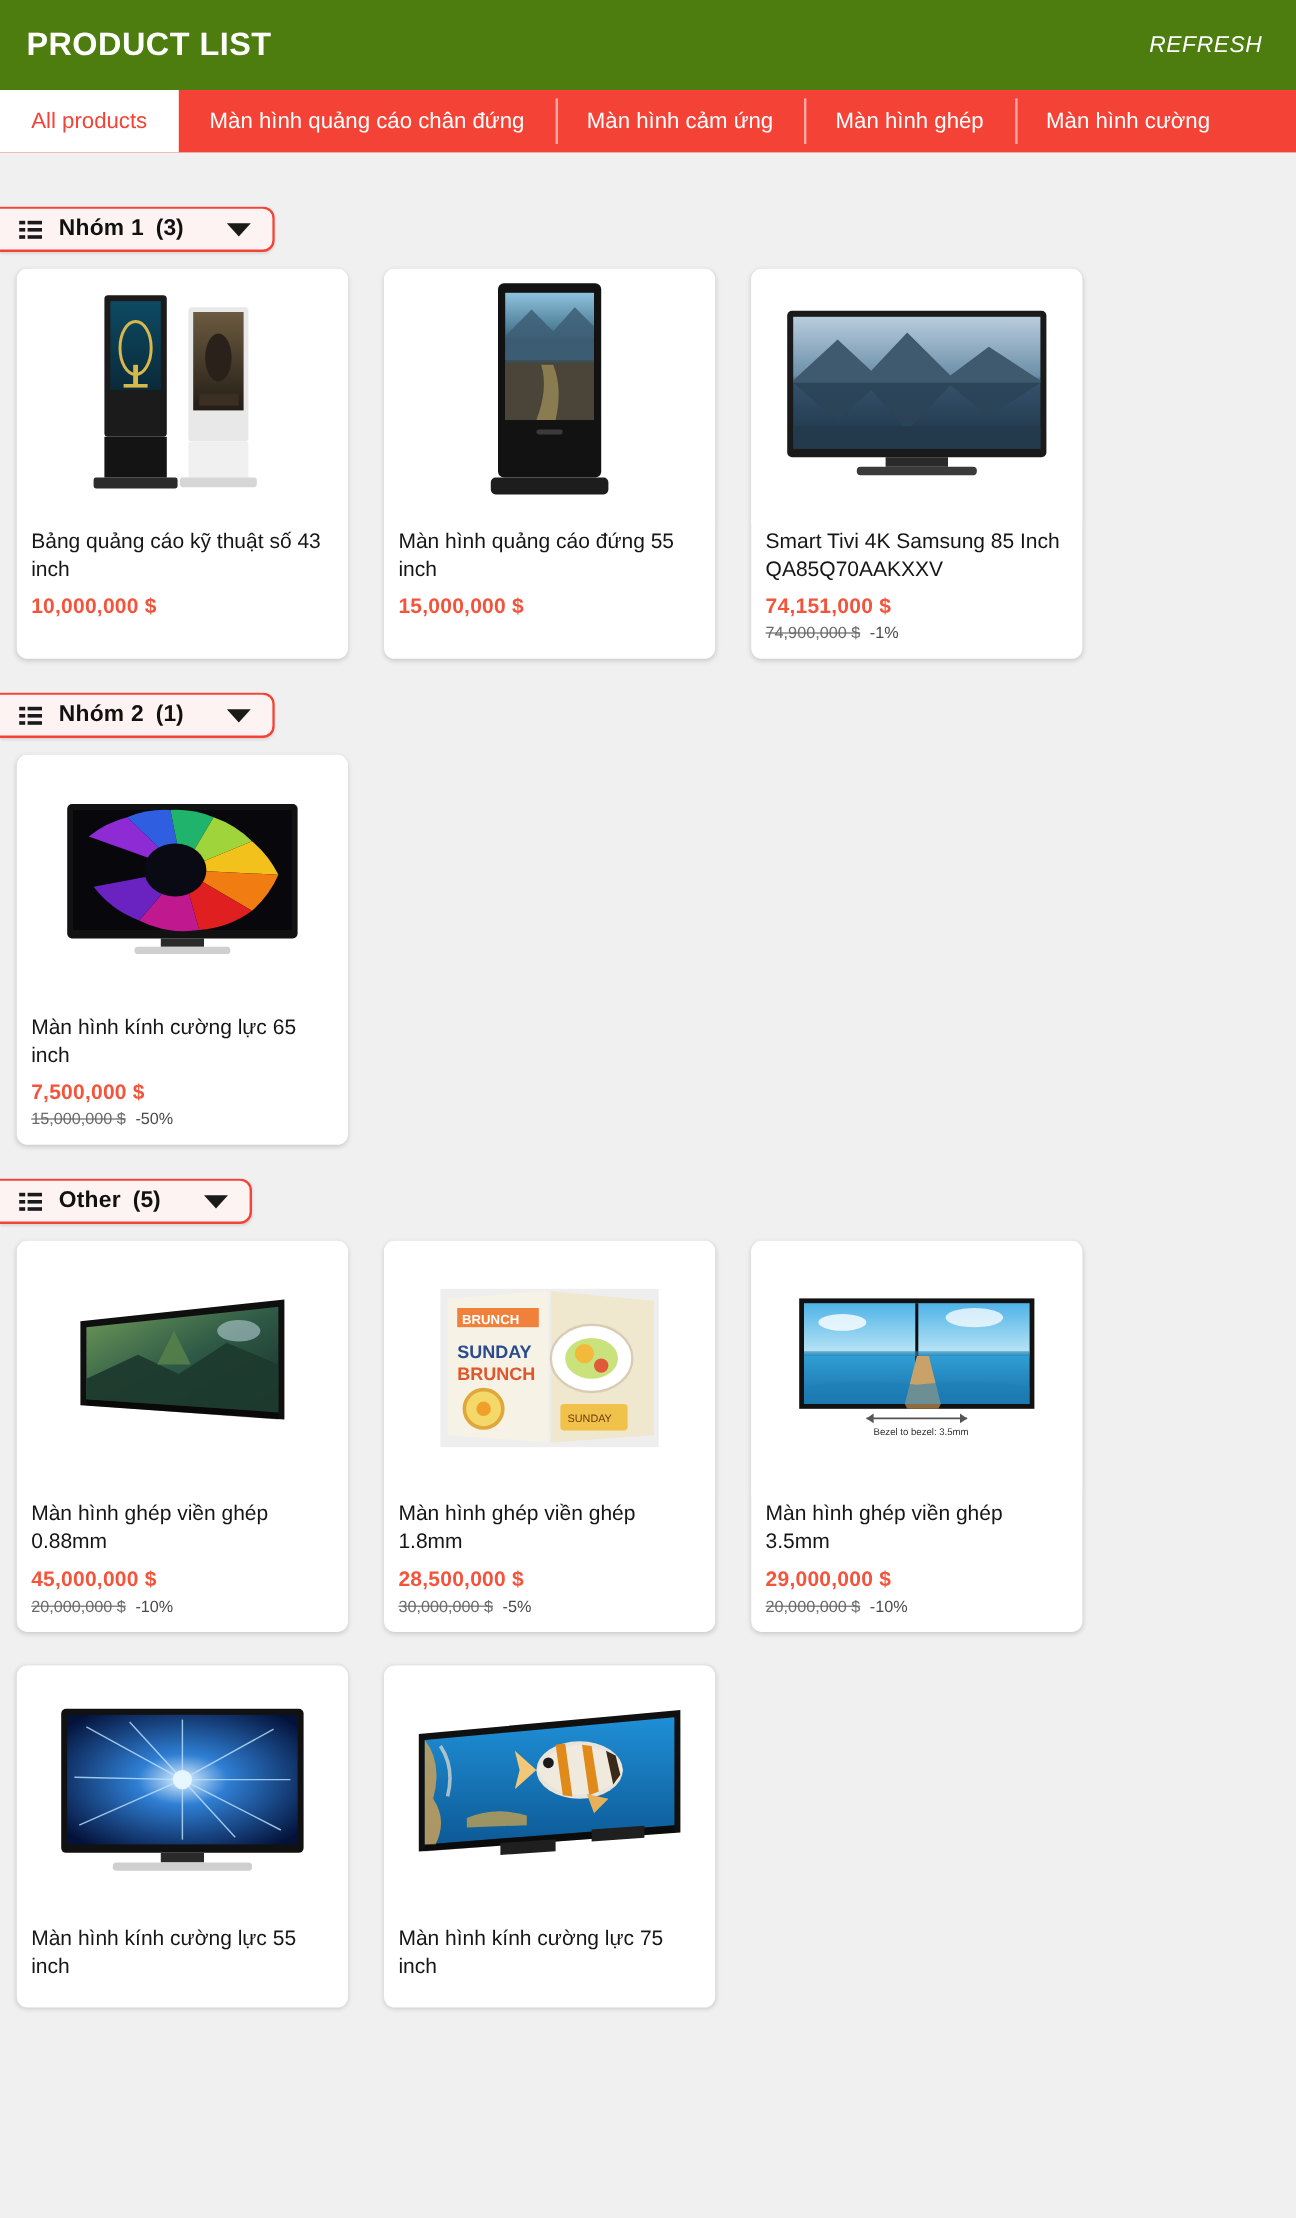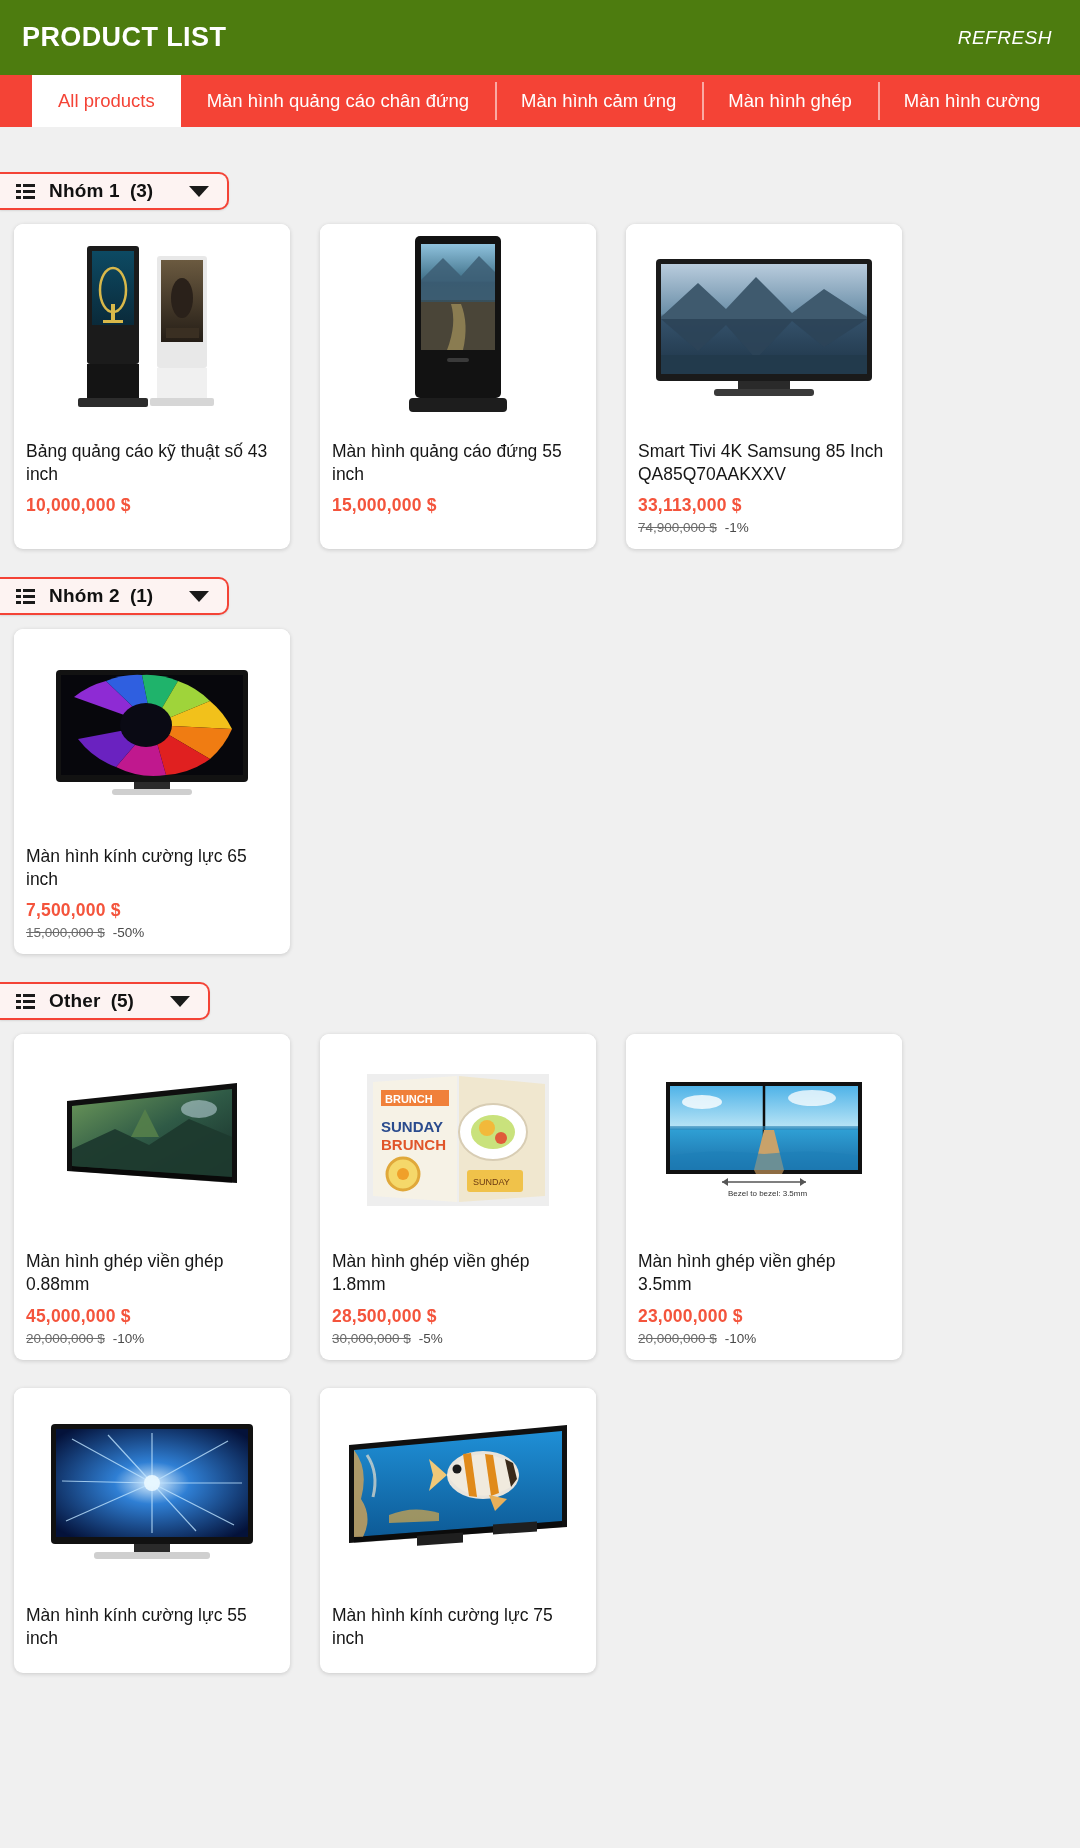--- a/index.html
+++ b/index.html
@@ -36,21 +36,20 @@
   }
 
   
   .tabbar {
     height: 52px;
     background: #f44336;
     display: flex;
     align-items: stretch;
     overflow: hidden;
     white-space: nowrap;
-    padding-left: 32px;
   }
   .tab {
     display: flex;
     align-items: center;
     justify-content: center;
     color: #ffffff;
     font-size: 18.5px;
     padding: 0 26px;
     position: relative;
     flex: 0 0 auto;
@@ -304,21 +303,21 @@
 <rect x="9" y="9" width="206" height="110" fill="url(#ml1)"></rect>
 <path d="M9 62 L46 28 L74 54 L104 22 L140 58 L172 34 L215 62 L215 64 L9 64 Z" fill="#3f5a6e"></path>
 <path d="M9 64 L46 96 L74 70 L104 104 L140 66 L172 92 L215 64 Z" fill="#2c4458" opacity="0.9"></path>
 <rect x="9" y="100" width="206" height="19" fill="#223a4c"></rect>
 <rect x="86" y="126" width="52" height="8" fill="#2a2a2a"></rect>
 <rect x="62" y="134" width="100" height="7" rx="3" fill="#3a3a3a"></rect>
 </svg>
         </div>
         <div class="card-body">
           <div class="card-title">Smart Tivi 4K Samsung 85 Inch QA85Q70AAKXXV</div>
-          <div class="price-now">33,113,000 $</div>
+          <div class="price-now">74,151,000 $</div>
           <div class="price-old-row">
             <span class="price-old">74,900,000 $</span>
             <span class="price-discount">-1%</span>
           </div>
         </div>
       </div>
     </div><div class="group-header">
       <span class="group-icon">
         <i class="r0"></i>
         <i class="bar r0"></i>
@@ -451,21 +450,21 @@
 <path d="M92 92 L122 92 L120 96 L94 96 Z" fill="#8e6c42"></path>
 <path d="M8 78 Q50 70 102 76 Q154 70 196 78 L196 92 L8 92 Z" fill="#1e7fb8" opacity="0.55"></path>
 <line x1="60" y1="104" x2="144" y2="104" stroke="#555" stroke-width="1.5"></line>
 <path d="M60 104 l6 -4 v8 z" fill="#555"></path>
             <path d="M144 104 l-6 -4 v8 z" fill="#555"></path>
 <text x="66" y="118" font-family="Liberation Sans" font-size="8" fill="#333">Bezel to bezel: 3.5mm</text>
 </svg>
         </div>
         <div class="card-body">
           <div class="card-title">Màn hình ghép viền ghép 3.5mm</div>
-          <div class="price-now">23,000,000 $</div>
+          <div class="price-now">29,000,000 $</div>
           <div class="price-old-row">
             <span class="price-old">20,000,000 $</span>
             <span class="price-discount">-10%</span>
           </div>
         </div>
       </div>
       <div class="card">
         <div class="card-media">
           <svg class="prod-svg" width="208" height="146" viewBox="0 0 208 146">
 <defs>

